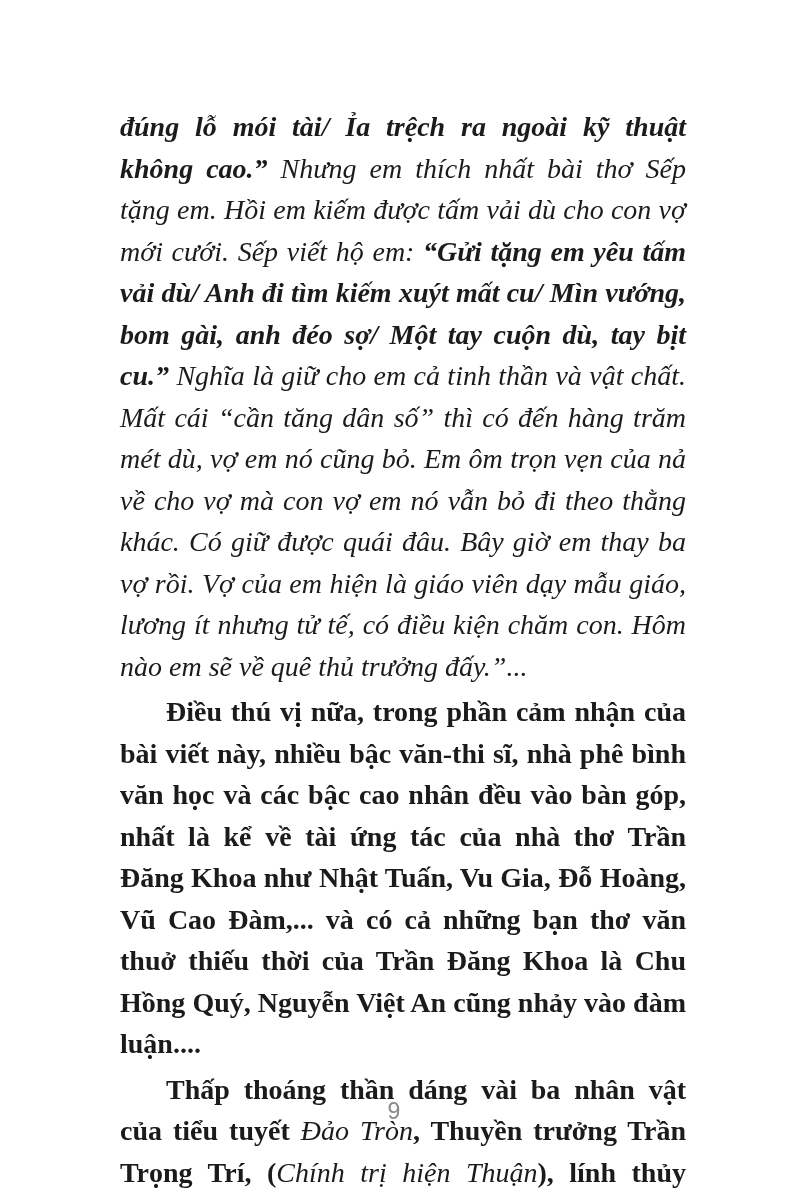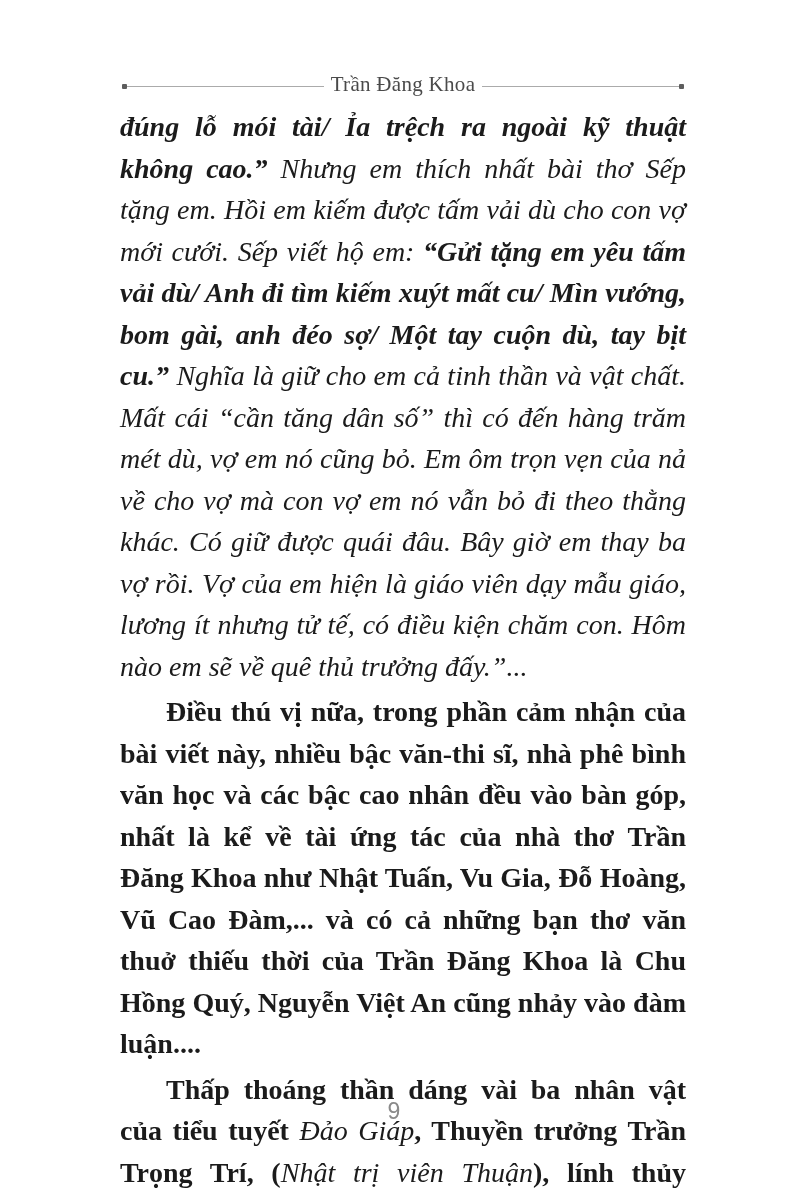--- a/index.html
+++ b/index.html
@@ -68,33 +68,26 @@
     font-family: "Liberation Sans", sans-serif;
     font-size: 23px;
     color: var(--folio, #8a8a8a);
   }
 </style>
 </head>
 <body>
 
 <div class="page">
 
-  <div class="running-header">
-    <span class="header-dot"></span>
-    <span class="header-rule"></span>
-    <span class="header-title">Trần Đăng Khoa</span>
-    <span class="header-rule"></span>
-    <span class="header-dot"></span>
-  </div>
 
   <div class="body-text">
 
     <p class="para"><span class="bi">đúng lỗ mói tài/ Ỉa trệch ra ngoài kỹ thuật không cao.” </span><span class="it">Nhưng em thích nhất bài thơ Sếp tặng em. Hồi em kiếm được tấm vải dù cho con vợ mới cưới. Sếp viết hộ em: </span><span class="bi">“Gửi tặng em yêu tấm vải dù/ Anh đi tìm kiếm xuýt mất cu/ Mìn vướng, bom gài, anh đéo sợ/ Một tay cuộn dù, tay bịt cu.” </span><span class="it">Nghĩa là giữ cho em cả tinh thần và vật chất. Mất cái “cần tăng dân số” thì có đến hàng trăm mét dù, vợ em nó cũng bỏ. Em ôm trọn vẹn của nả về cho vợ mà con vợ em nó vẫn bỏ đi theo thằng khác. Có giữ được quái đâu. Bây giờ em thay ba vợ rồi. Vợ của em hiện là giáo viên dạy mẫu giáo, lương ít nhưng tử tế, có điều kiện chăm con. Hôm nào em sẽ về quê thủ trưởng đấy.”...</span></p>
 
     <p class="para indented"><span class="rg">Điều thú vị nữa, trong phần cảm nhận của bài viết này, nhiều bậc văn-thi sĩ, nhà phê bình văn học và các bậc cao nhân đều vào bàn góp, nhất là kể về tài ứng tác của nhà thơ Trần Đăng Khoa như Nhật Tuấn, Vu Gia, Đỗ Hoàng, Vũ Cao Đàm,... và có cả những bạn thơ văn thuở thiếu thời của Trần Đăng Khoa là Chu Hồng Quý, Nguyễn Việt An cũng nhảy vào đàm luận....</span></p>
 
-    <p class="para indented"><span class="rg">Thấp thoáng thần dáng vài ba nhân vật của tiểu tuyết </span><span class="it">Đảo Giáp</span><span class="rg">, Thuyền trưởng Trần Trọng Trí, (</span><span class="it">Nhật trị viên Thuận</span><span class="rg">), lính thủy Nguyễn Văn Tròn (</span><span class="it">Tư Xồm</span><span class="rg">) và còn nữa... Lẽ dĩ nhiên, tướng Giáp</span></p>
+    <p class="para indented"><span class="rg">Thấp thoáng thần dáng vài ba nhân vật của tiểu tuyết </span><span class="it">Đảo Tròn</span><span class="rg">, Thuyền trưởng Trần Trọng Trí, (</span><span class="it">Chính trị hiện Thuận</span><span class="rg">), lính thủy Nguyễn Văn Tròn (</span><span class="it">Tư Xồm</span><span class="rg">) và còn nữa... Lẽ dĩ nhiên, tướng Giáp</span></p>
 
   </div>
 
   <div class="page-number">9</div>
 
 </div>
 
 </body></html>

